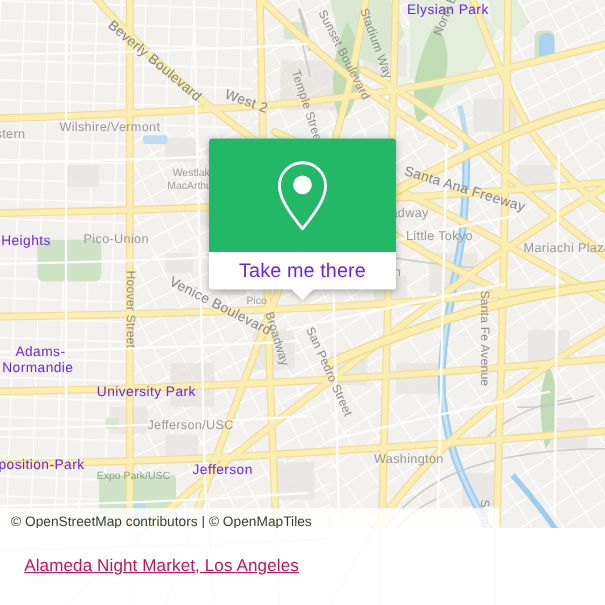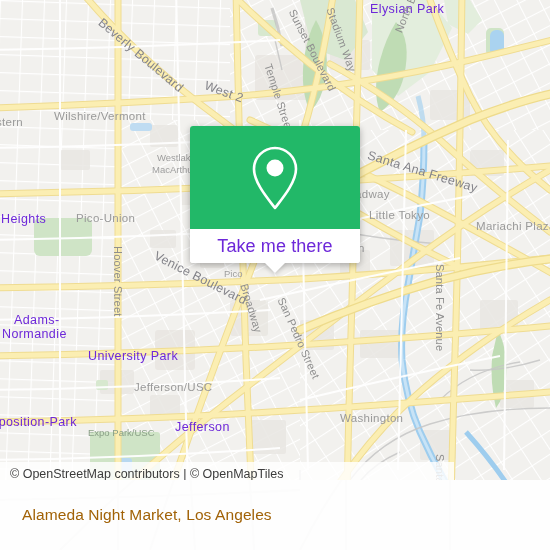--- a/index.html
+++ b/index.html
@@ -166,23 +166,24 @@
     position: absolute;
     inset: 0;
     display: flex;
     align-items: center;
     justify-content: space-between;
     padding: 0 14px 0 22px;
     box-sizing: border-box;
   }
   #place-title {
     font-size: 15.5px;
-    color: #a16207;
+    color: #be185d;
     letter-spacing: .1px;
     white-space: nowrap;
+    text-decoration: underline;
   }
   #moovit-logo {
     display: flex;
     align-items: center;
     gap: 3px;
   }
   #moovit-wordmark {
     font-size: 30px;
     font-weight: bold;
     color: #0f0f0f;

